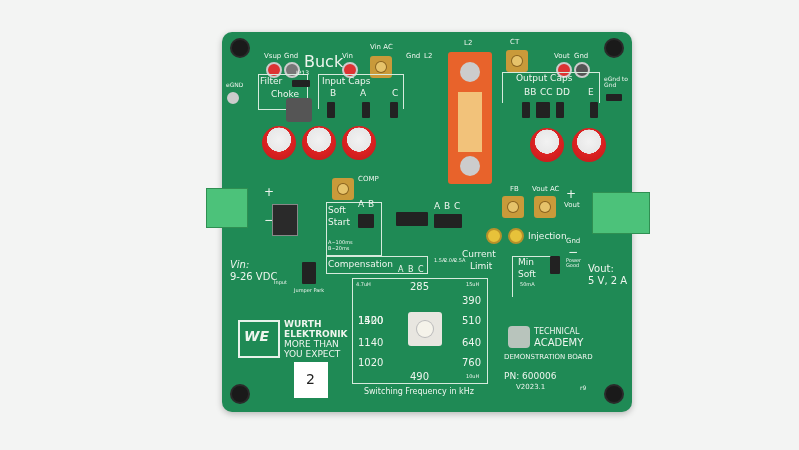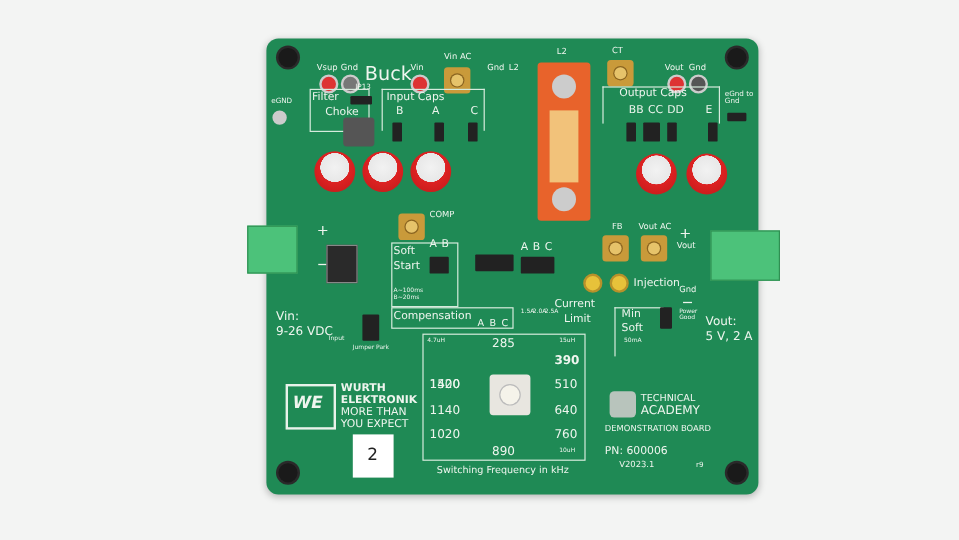--- a/index.html
+++ b/index.html
@@ -92,21 +92,21 @@
   <div class="cap" style="left:350px;top:96px;"></div>
 
   <div class="silk" style="left:136px;top:144px;font-size:7px;">COMP</div>
   <div class="sma" style="left:110px;top:146px;"></div>
 
   <div class="term" style="left:-16px;top:156px;width:40px;height:38px;"></div>
   <div class="silk" style="left:42px;top:154px;font-size:12px;">+</div>
   <div class="silk" style="left:42px;top:182px;font-size:12px;">−</div>
   <div class="sq" style="left:50px;top:172px;width:24px;height:30px;border:1px solid #888;"></div>
 
-  <div class="silk" style="left:8px;top:228px;font-size:10px;">Vin:</div>
+  <div class="silk" style="left:8px;top:228px;font-size:10px;font-style:italic;">Vin:</div>
   <div class="silk" style="left:8px;top:240px;font-size:10px;">9-26 VDC</div>
   <div class="silk" style="left:52px;top:248px;font-size:5px;">Input</div>
   <div class="silk" style="left:72px;top:256px;font-size:5px;">Jumper Park</div>
   <div class="jp" style="left:80px;top:230px;width:14px;height:22px;"></div>
 
   <div class="box" style="left:104px;top:170px;width:54px;height:52px;"></div>
   <div class="silk" style="left:106px;top:174px;font-size:9px;">Soft</div>
   <div class="silk" style="left:106px;top:186px;font-size:9px;">Start</div>
   <div class="silk" style="left:136px;top:168px;font-size:9px;">A</div>
   <div class="silk" style="left:146px;top:168px;font-size:9px;">B</div>
@@ -153,26 +153,26 @@
   <div class="silk" style="left:296px;top:238px;font-size:9px;">Soft</div>
   <div class="silk" style="left:298px;top:250px;font-size:5px;">50mA</div>
   <div class="jp" style="left:328px;top:224px;width:10px;height:18px;"></div>
   <div class="silk" style="left:344px;top:226px;font-size:5px;width:20px;white-space:normal;">Power Good</div>
 
   <div class="box" style="left:130px;top:246px;width:134px;height:104px;"></div>
   <div class="silk" style="left:134px;top:250px;font-size:5px;">4.7uH</div>
   <div class="silk" style="left:244px;top:250px;font-size:5px;">15uH</div>
   <div class="silk" style="left:244px;top:342px;font-size:5px;">10uH</div>
   <div class="silk" style="left:188px;top:250px;font-size:10px;">285</div>
-  <div class="silk" style="left:188px;top:340px;font-size:10px;">890</div>
+  <div class="silk" style="left:188px;top:340px;font-size:10px;">490</div>
   <div class="silk" style="left:136px;top:264px;font-size:10px;margin-top:20px;">1520</div>
   <div class="silk" style="left:136px;top:284px;font-size:10px;">1400</div>
   <div class="silk" style="left:136px;top:306px;font-size:10px;">1140</div>
   <div class="silk" style="left:136px;top:326px;font-size:10px;">1020</div>
-  <div class="silk" style="left:240px;top:264px;font-size:10px;font-weight:bold;">390</div>
+  <div class="silk" style="left:240px;top:264px;font-size:10px;">390</div>
   <div class="silk" style="left:240px;top:284px;font-size:10px;">510</div>
   <div class="silk" style="left:240px;top:306px;font-size:10px;">640</div>
   <div class="silk" style="left:240px;top:326px;font-size:10px;">760</div>
   <div style="position:absolute;left:186px;top:280px;width:34px;height:34px;background:#e8e6e0;border-radius:3px;">
     <div style="position:absolute;left:9px;top:9px;width:16px;height:16px;border-radius:50%;background:#f5f3ea;box-shadow:0 0 0 1px #bbb;"></div>
   </div>
   <div class="silk" style="left:142px;top:356px;font-size:8px;">Switching Frequency in kHz</div>
 
   <div style="position:absolute;left:16px;top:288px;width:38px;height:34px;border:2px solid #e8f2ea;"></div>
   <div class="silk" style="left:22px;top:297px;font-size:14px;font-weight:bold;font-style:italic;">WE</div>

